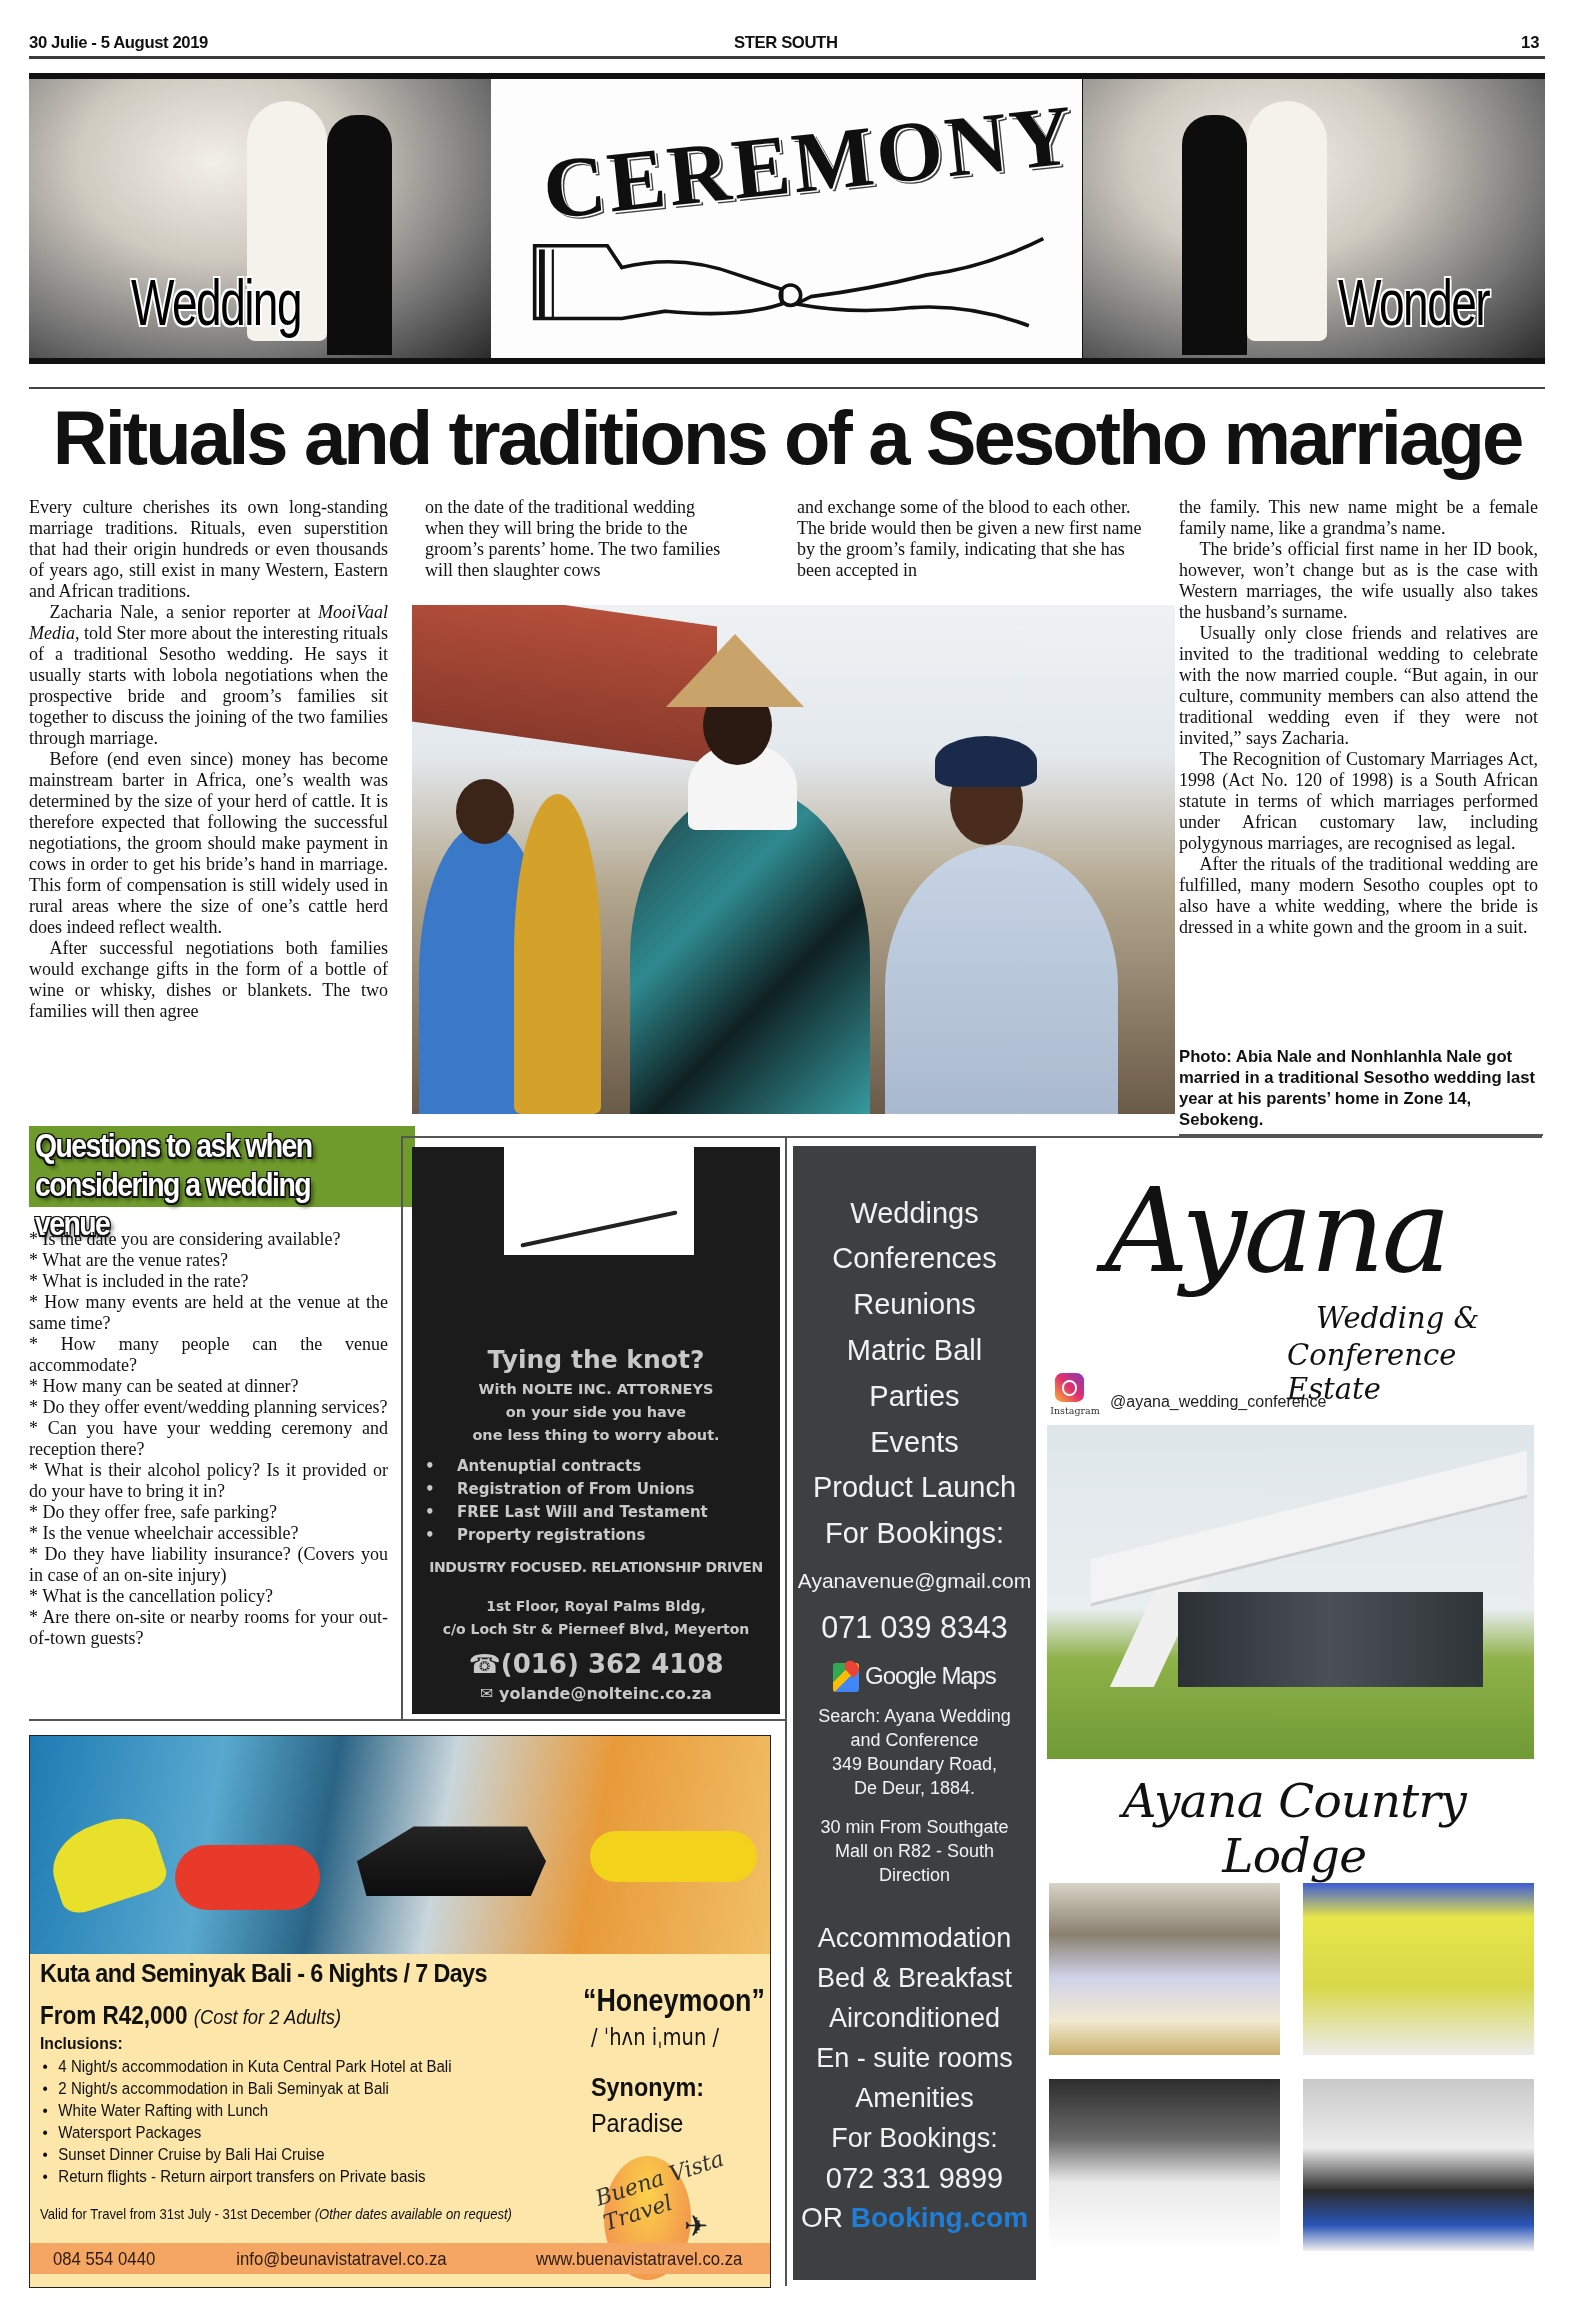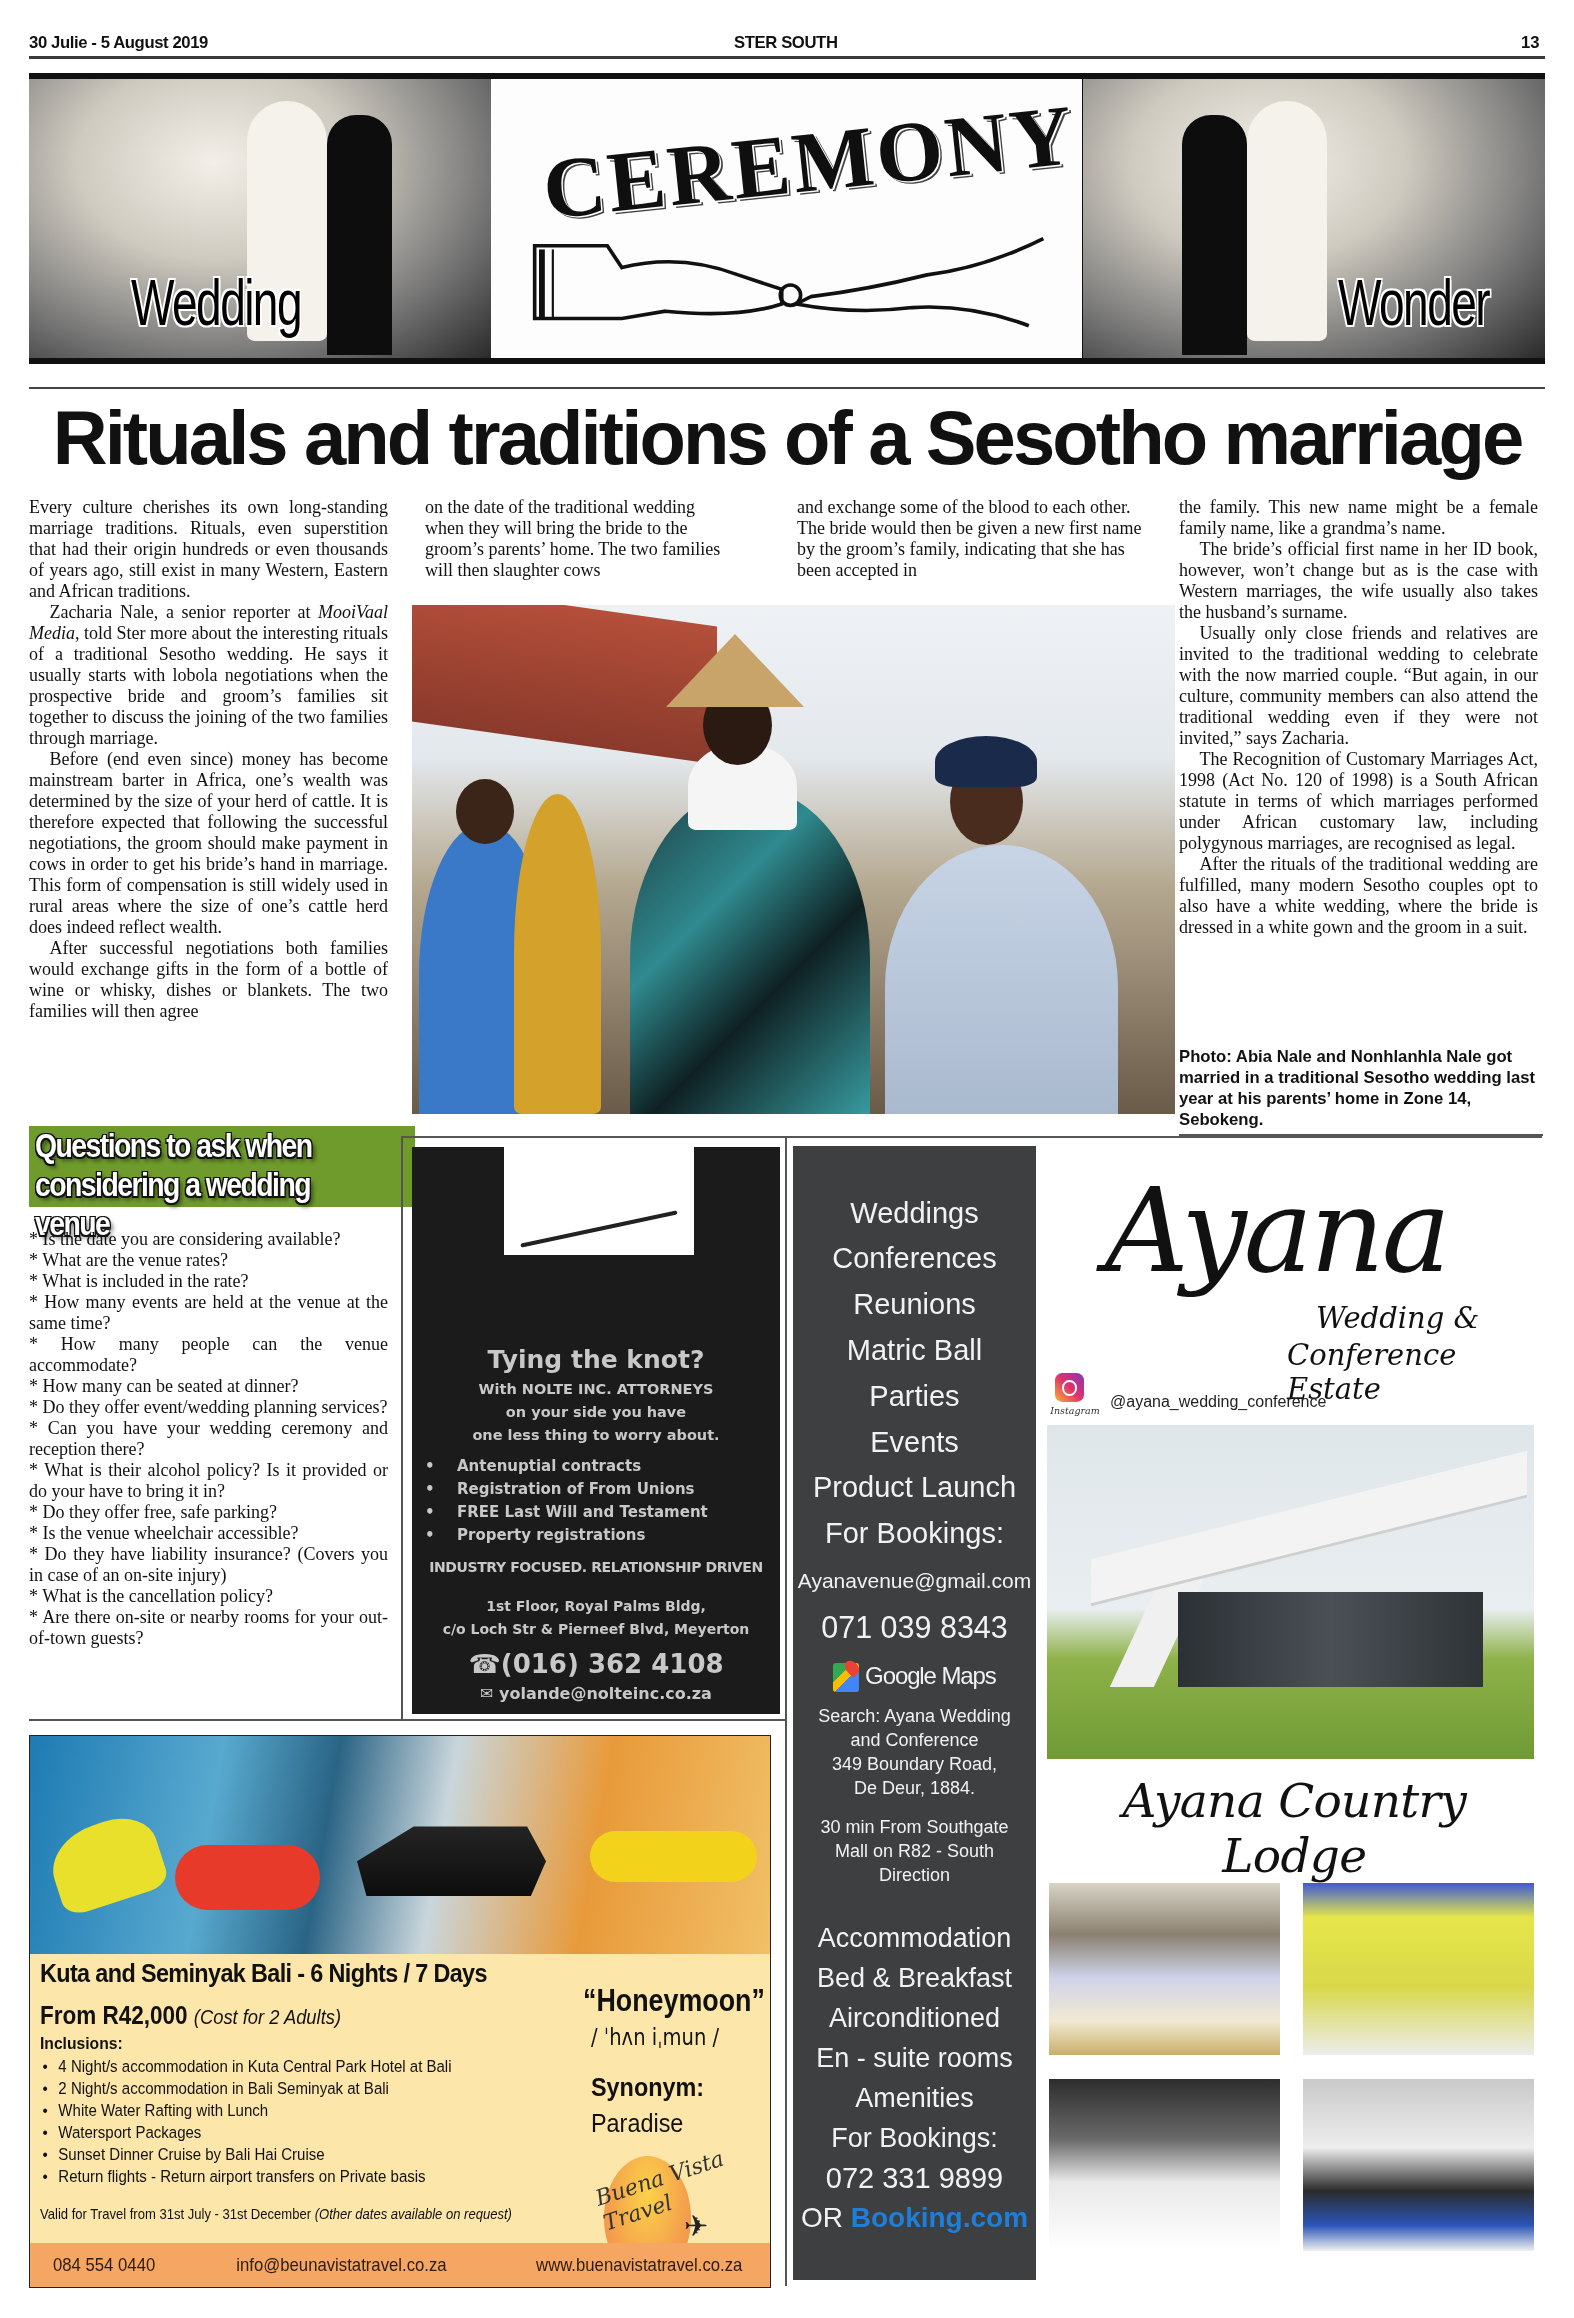--- a/index.html
+++ b/index.html
@@ -82,21 +82,21 @@
   .gmaps-icon { display: inline-block; width: 26px; height: 29px; vertical-align: middle; margin-right: 5.8px; background: linear-gradient(135deg, #34a853 0 35%, #fbbc04 35% 55%, #4285f4 55% 100%); border-radius: 2.9px; position: relative; }
   .gmaps-icon::after { content: ""; position: absolute; right: 1.5px; top: -2.9px; width: 11.6px; height: 16px; background: #ea4335; border-radius: 50% 50% 50% 0; transform: rotate(-45deg); }
   .booking-blue { color: #1f7fd8; font-weight: bold; }
 
   
   .ayana-right { left: 1040px; top: 1156px; width: 509px; height: 1127px; }
   .ay-script { left: 65px; top: 7.3px; font-family: "DejaVu Serif", serif; font-style: italic; font-size: 116px; color: #111; letter-spacing: -2.9px; }
   .ay-script-sub { font-family: "DejaVu Serif", serif; font-style: italic; color: #111; font-size: 29px; }
   .insta-icon { left: 14.5px; top: 217px; width: 29px; height: 29px; border-radius: 7.3px; background: linear-gradient(45deg, #f9b233 0%, #e1306c 50%, #833ab4 100%); }
   .insta-icon::after { content: ""; position: absolute; left: 7.3px; top: 7.3px; width: 11.6px; height: 11.6px; border: 2.2px solid #fff; border-radius: 50%; }
-  .insta-label { left: 10.2px; top: 249px; font-family: "DejaVu Serif", serif; font-style: italic; font-size: 9.5px; color: #333; }
+  .insta-label { left: 10.2px; top: 249px; font-family: "DejaVu Serif", serif; font-size: 9.5px; color: #333; }
   .insta-handle { left: 70px; top: 237px; font-family: "Liberation Sans", sans-serif; font-size: 16px; color: #222; }
   .venue-photo { left: 7.3px; top: 269px; width: 487px; height: 334px; overflow: hidden; background: linear-gradient(180deg, #dfe6ea 0%, #e9eef0 55%, #8fb24a 70%, #6f9a34 100%); }
   .vp-roof { position: absolute; left: 44px; top: 80px; width: 436px; height: 44px; background: #f3f3f3; transform: skewY(-14deg); box-shadow: 0 2.9px 0 #cfcfcf; }
   .vp-glass { position: absolute; left: 131px; top: 167px; width: 305px; height: 95px; background: linear-gradient(90deg, #2b3035 0%, #4a5056 50%, #2f3438 100%); }
   .vp-wall { position: absolute; left: 95px; top: 124px; width: 44px; height: 138px; background: #f0f0f0; transform: skewX(-25deg); }
   .lodge-script { left: 7.3px; top: 617px; width: 494px; text-align: center; font-family: "DejaVu Serif", serif; font-style: italic; font-size: 47px; color: #111; letter-spacing: -0.7px; }
   .room-photo { width: 231px; height: 172px; overflow: hidden; }
   .rp1 { left: 8.7px; top: 727px; background: linear-gradient(180deg, #d8d4c6 0%, #8a8070 30%, #cfd3e8 55%, #f1e9d2 80%, #c9b06a 100%); }
   .rp2 { left: 263px; top: 727px; background: linear-gradient(180deg, #3d5bd6 0%, #e6e64a 20%, #d8d84a 60%, #ececec 100%); }
   .rp3 { left: 8.7px; top: 923px; background: linear-gradient(180deg, #2d2d2d 0%, #6a6a6a 35%, #e9e9e9 60%, #ffffff 100%); }
@@ -118,21 +118,21 @@
   .travel-incl div { position: relative; padding-left: 20.4px; }
   .travel-incl div::before { content: "\2022"; position: absolute; left: 2.9px; }
   .travel-valid { left: 10.2px; top: 470px; font-family: "Liberation Sans", sans-serif; font-size: 14.5px; transform: scaleX(0.9); transform-origin: left; }
   .travel-honey { left: 553px; top: 247px; font-family: "Liberation Sans", sans-serif; font-weight: bold; font-size: 30.5px; transform: scaleX(0.88); transform-origin: left; }
   .travel-phon { left: 561px; top: 288px; font-family: "DejaVu Sans", sans-serif; font-size: 23px; transform: scaleX(0.85); transform-origin: left; }
   .travel-syn { left: 561px; top: 336px; font-family: "Liberation Sans", sans-serif; font-weight: bold; font-size: 26px; transform: scaleX(0.9); transform-origin: left; }
   .travel-par { left: 561px; top: 372px; font-family: "Liberation Sans", sans-serif; font-size: 26px; transform: scaleX(0.9); transform-origin: left; }
   .bv-sun { left: 574px; top: 420px; width: 87px; height: 124px; border-radius: 50%; background: radial-gradient(ellipse at 50% 30%, #fbd24a 0%, #f5a24c 60%, #f08a4a 100%); }
   .bv-logo { left: 567px; top: 429px; font-family: "DejaVu Serif", serif; font-style: italic; font-size: 22px; color: #333; transform: rotate(-18deg); line-height: 26px; }
   .bv-plane { left: 654px; top: 473px; font-size: 29px; color: #222; }
-  .travel-footer { left: 0; top: 507px; width: 742px; height: 44px; background: #f4a662; font-family: "Liberation Sans", sans-serif; font-size: 19px; color: #2b1c0e; display: flex; justify-content: space-between; align-items: center; padding: 0 16px; }
+  .travel-footer { left: 0; top: 507px; width: 742px; height: 31px; background: #f4a662; font-family: "Liberation Sans", sans-serif; font-size: 19px; color: #2b1c0e; display: flex; justify-content: space-between; align-items: center; padding: 0 16px; }
   .travel-footer span { transform: scaleX(0.88); }
 </style>
 </head>
 <body>
 
 <div class="abs folio-left">30 Julie - 5 August 2019</div>
 <div class="abs folio-center">STER SOUTH</div>
 <div class="abs folio-right">13</div>
 <div class="abs folio-rule"></div>
 

